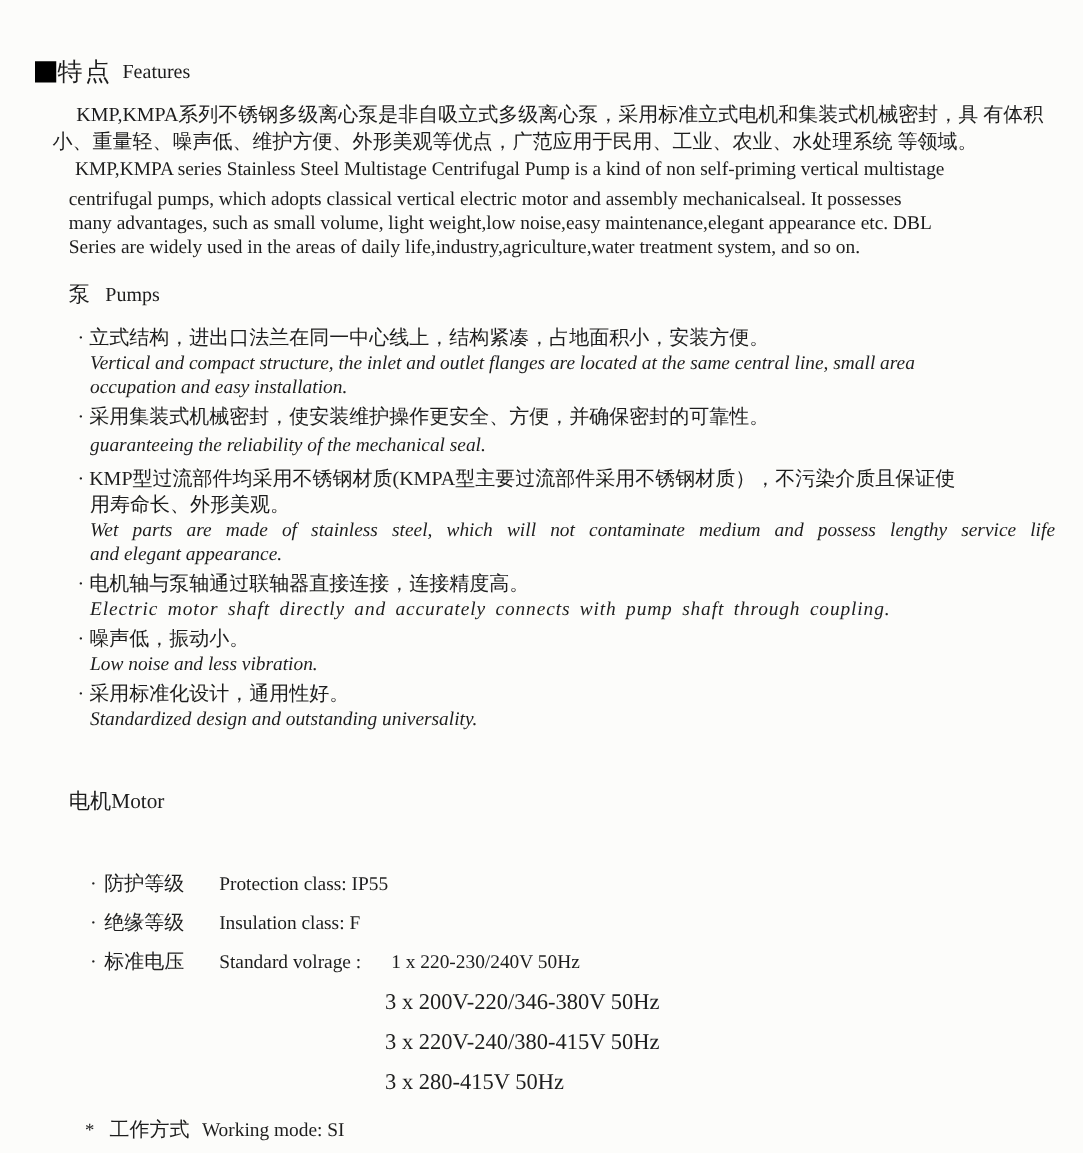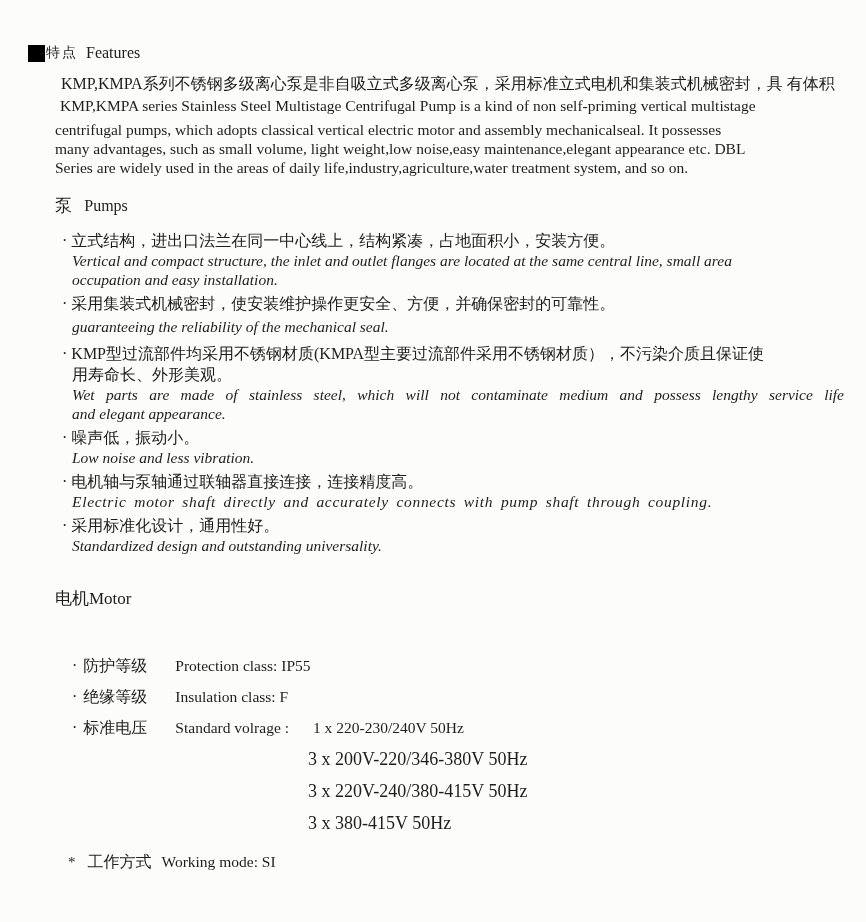--- a/index.html
+++ b/index.html
@@ -8,21 +8,21 @@
     background:#fcfcfa;
     color:#1d1d1d;
     font-family:"Liberation Serif","DejaVu Serif",serif;
     overflow:hidden;
   }
   .page{padding:44px 18px 0 42px;}
 
   
   .feat-head{display:flex;align-items:center;margin-left:-14px;}
   .sq{display:inline-block;width:17px;height:17px;background:#000;margin-right:1px;}
-  .h-cn{font-size:14px;letter-spacing:2px;}
+  .h-cn{font-size:20px;letter-spacing:2px;}
   .h-en{font-size:16px;margin-left:8px;}
 
   
   .intro-cn{margin-top:11px;font-size:16px;line-height:21px;}
   .intro-cn .line:first-child{padding-left:19px;}
   .intro-en{margin-top:2px;padding-left:13px;font-size:15.5px;line-height:19px;}
   .intro-en .line:first-child{text-indent:5px;margin-bottom:5px;}
 
   
   .sec-h{margin-left:13px;font-size:17px;}
@@ -31,21 +31,21 @@
   .bullet{margin-bottom:4px;}
   .cn-line{font-size:16px;line-height:21px;}
   .cn-line .mk{margin-right:4px;}
   .cn-cont{padding-left:10px;}
   .en-line{padding-left:10px;font-size:15.5px;line-height:19px;font-style:italic;}
   .bullet-2 .en-line{line-height:25px;}
   .jfy{text-align:justify;text-align-last:justify;padding-right:4px;}
   .lsp{letter-spacing:0.7px;word-spacing:3px;}
 
   
-  .motor-h{margin-top:32px;}
+  .motor-h{margin-top:44px;}
   .specs{margin-top:46px;margin-left:30px;}
   .spec{margin-bottom:12px;font-size:16px;line-height:19px;}
   .spec .mk{margin-right:6px;}
   .spec .val{font-size:15.5px;margin-left:28px;}
   .spec .v1{font-size:15.5px;margin-left:24px;}
   .vrest{margin-left:236px;margin-top:13px;font-size:18px;line-height:19px;}
   .vline{margin-bottom:13px;}
 
   .footnote{margin-top:19px;margin-left:26px;font-size:16px;}
   .footnote .mk{margin-right:12px;font-size:15px;}
@@ -57,20 +57,21 @@
 <div class="page">
 
   <div class="feat-head">
     <span class="sq"></span>
     <span class="h-cn">特点</span>
     <span class="h-en">Features</span>
   </div>
 
   <div class="intro-cn">
     <div class="line">KMP,KMPA系列不锈钢多级离心泵是非自吸立式多级离心泵，采用标准立式电机和集装式机械密封，具 有体积</div>
+    <div class="line">小、重量轻、噪声低、维护方便、外形美观等优点，广范应用于民用、工业、农业、水处理系统 等领域。</div>
   </div>
 
   <div class="intro-en">
     <div class="line">KMP,KMPA series Stainless Steel Multistage Centrifugal Pump is a kind of non self-priming vertical multistage</div>
     <div class="line">centrifugal pumps, which adopts classical vertical electric motor and assembly mechanicalseal. It possesses</div>
     <div class="line">many advantages, such as small volume, light weight,low noise,easy maintenance,elegant appearance etc. DBL</div>
     <div class="line">Series are widely used in the areas of daily life,industry,agriculture,water treatment system, and so on.</div>
   </div>
 
   <div class="sec-h pumps-h">
@@ -92,27 +93,27 @@
     </div>
 
     <div class="bullet">
       <div class="cn-line"><span class="mk">·</span><span>KMP型过流部件均采用不锈钢材质(KMPA型主要过流部件采用不锈钢材质），不污染介质且保证使</span></div>
       <div class="cn-line cn-cont">用寿命长、外形美观。</div>
       <div class="en-line jfy">Wet parts are made of stainless steel, which will not contaminate medium and possess lengthy service life</div>
       <div class="en-line">and elegant appearance.</div>
     </div>
 
     <div class="bullet">
-      <div class="cn-line"><span class="mk">·</span><span>噪声低，振动小。</span></div>
-      <div class="en-line">Low noise and less vibration.</div>
+      <div class="cn-line"><span class="mk">·</span><span>电机轴与泵轴通过联轴器直接连接，连接精度高。</span></div>
+      <div class="en-line lsp">Electric motor shaft directly and accurately connects with pump shaft through coupling.</div>
     </div>
 
     <div class="bullet">
-      <div class="cn-line"><span class="mk">·</span><span>电机轴与泵轴通过联轴器直接连接，连接精度高。</span></div>
-      <div class="en-line lsp">Electric motor shaft directly and accurately connects with pump shaft through coupling.</div>
+      <div class="cn-line"><span class="mk">·</span><span>噪声低，振动小。</span></div>
+      <div class="en-line">Low noise and less vibration.</div>
     </div>
 
     <div class="bullet">
       <div class="cn-line"><span class="mk">·</span><span>采用标准化设计，通用性好。</span></div>
       <div class="en-line">Standardized design and outstanding universality.</div>
     </div>
 
   </div>
 
   <div class="sec-h motor-h">
@@ -129,21 +130,21 @@
       <span class="mk">·</span><span>绝缘等级</span><span class="val">Insulation class: F</span>
     </div>
 
     <div class="spec">
       <span class="mk">·</span><span>标准电压</span><span class="val">Standard volrage :</span><span class="v1">1 x 220-230/240V 50Hz</span>
     </div>
 
     <div class="vrest">
       <div class="vline">3 x 200V-220/346-380V 50Hz</div>
       <div class="vline">3 x 220V-240/380-415V 50Hz</div>
-      <div class="vline">3 x 380-415V 50Hz</div>
+      <div class="vline">3 x 280-415V 50Hz</div>
     </div>
 
   </div>
 
   <div class="footnote">
     <span class="mk">*</span><span>工作方式</span><span class="fen">Working mode: SI</span>
   </div>
 
 </div>
 

